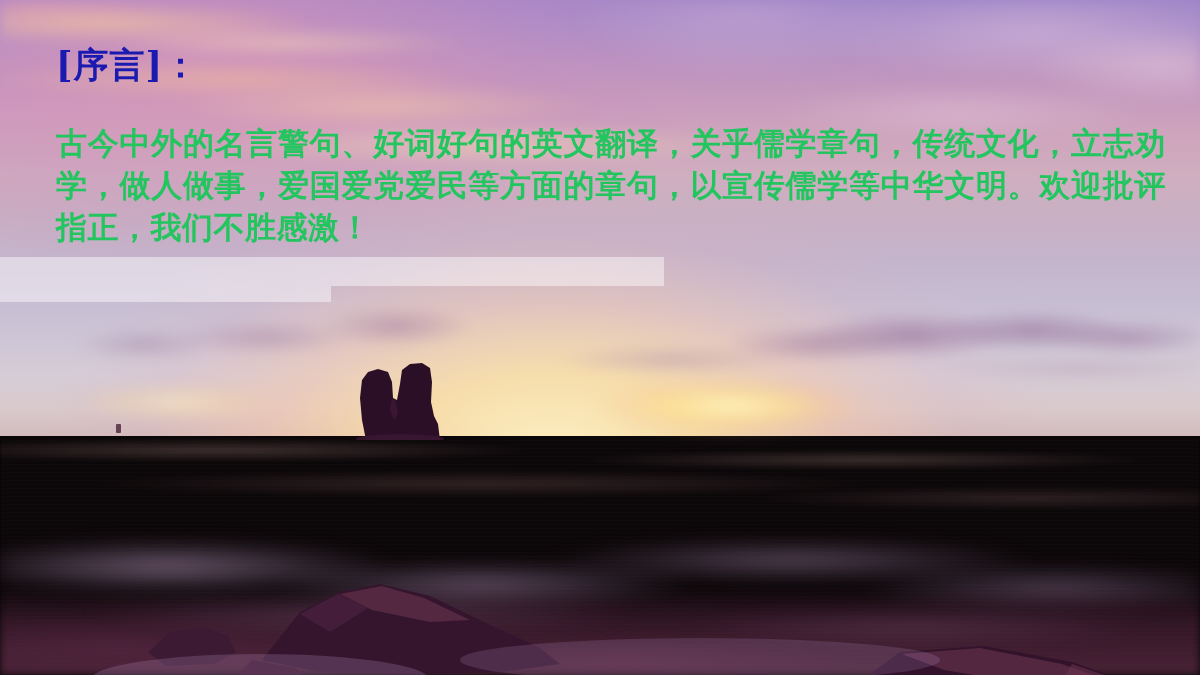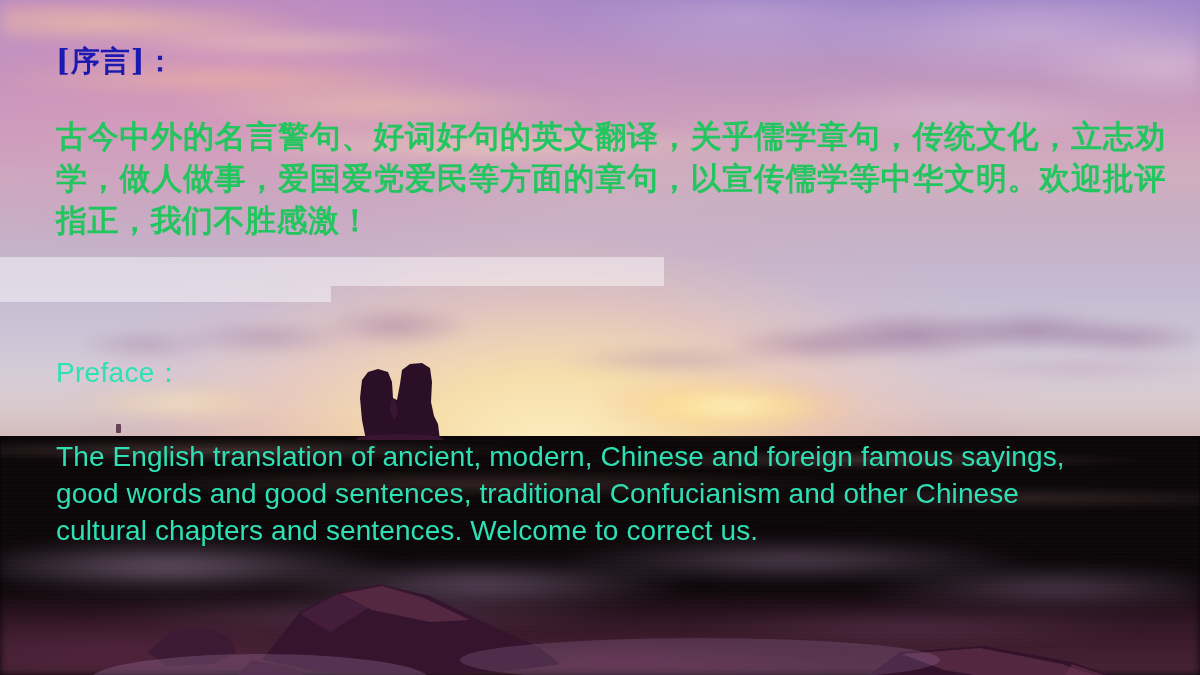--- a/index.html
+++ b/index.html
@@ -186,21 +186,21 @@
 
   
   .cn-block {
     position: absolute;
     left: 56px;
     top: 44px;
     width: 1110px;
   }
   .cn-title {
     font-family: "DejaVu Serif", "Liberation Serif", serif;
-    font-size: 29px;
+    font-size: 35px;
     font-weight: 700;
     color: #1a1ab0;
     letter-spacing: 1px;
     line-height: 1.2;
     white-space: nowrap;
   }
   .cn-body {
     margin-top: 36px;
     font-family: "DejaVu Serif", "Liberation Serif", serif;
     font-size: 31px;
@@ -289,18 +289,14 @@
   </div>
 
   <div class="wash wash-a"></div>
   <div class="wash wash-b"></div>
 
   <div class="cn-block">
     <div class="cn-title">[序言]：</div>
     <div class="cn-body">古今中外的名言警句、好词好句的英文翻译，关乎儒学章句，传统文化，立志劝学，做人做事，爱国爱党爱民等方面的章句，以宣传儒学等中华文明。欢迎批评指正，我们不胜感激！</div>
   </div>
 
-  <div class="en-block">
-    <div class="en-title">Preface：</div>
-    <div class="en-body">The English translation of ancient, modern, Chinese and foreign famous sayings, good words and good sentences, traditional Confucianism and other Chinese cultural chapters and sentences. Welcome to correct us.</div>
-  </div>
 
 </div>
 
 </body></html>

